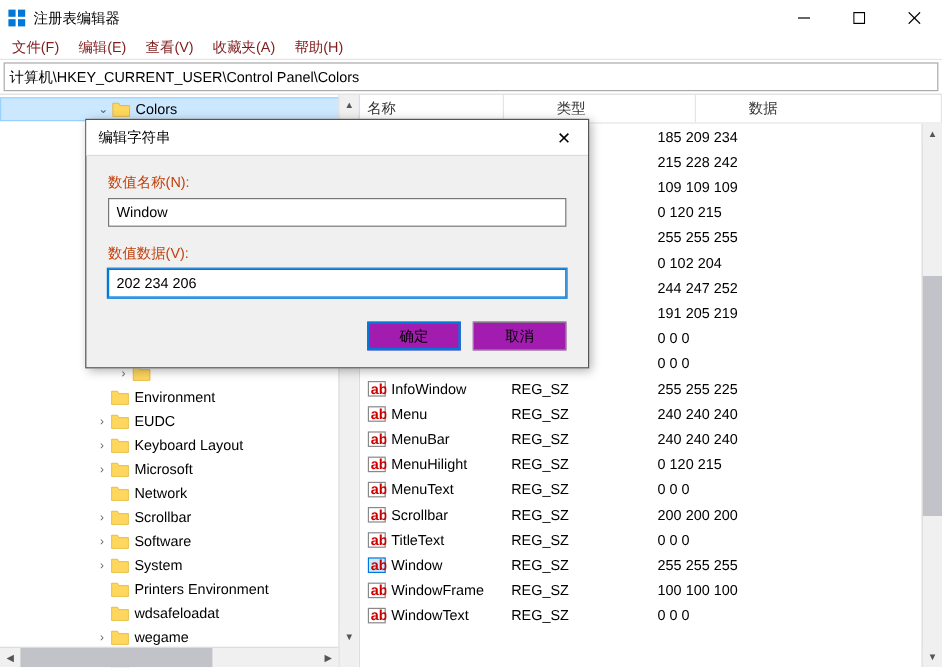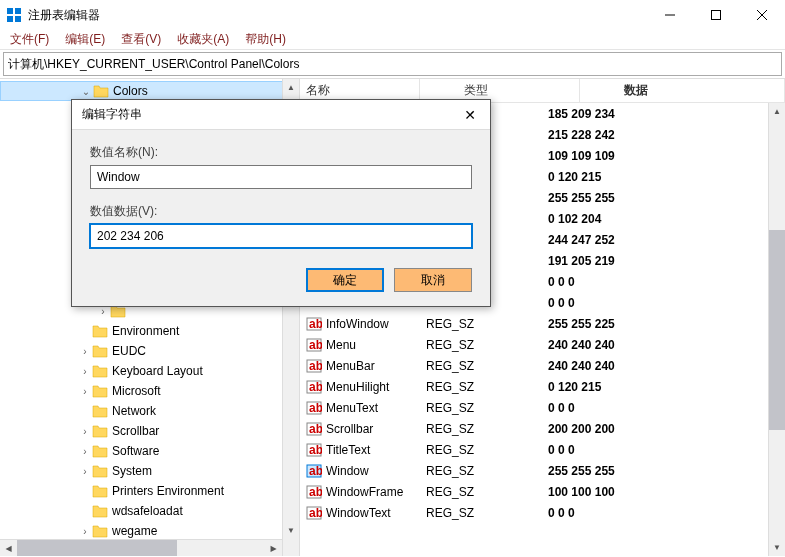--- a/index.html
+++ b/index.html
@@ -16,44 +16,44 @@
 .tree { width:300px; border-right:1px solid #ddd; overflow:hidden; position:relative; }
 .tree-inner { padding-top:2px; }
 .tree-row { height:20px; display:flex; align-items:center; white-space:nowrap; }
 .tree-row.sel { background:#cce8ff; border:1px solid #99d1ff; }
 .expander { width:14px; text-align:center; color:#666; font-size:10px; cursor:pointer;}
 .folder { width:16px; height:14px; margin-right:4px; }
 .tree-label { }
 .list { flex:1; display:flex; flex-direction:column; overflow:hidden; position:relative;}
 .list-header { height:24px; display:flex; border-bottom:1px solid #e5e5e5;gap:38px; }
 .list-header .col { padding-left:6px; display:flex; align-items:center; border-right:1px solid #e5e5e5; color:#333; }
-.col-name{width:120px;} .col-type{width:122px;} .col-data{flex:1;font-weight:bold;}
+.col-name{width:120px;} .col-type{width:122px;} .col-data{flex:1;}
 .list-body { flex:1; overflow:hidden;}
 .list-row { height:21px; display:flex; align-items:center; }
 .list-row .cell { padding-left:6px; display:flex; align-items:center; }
 .valicon { width:16px; height:16px; margin-right:4px; }
 .scrollbar-v { position:absolute; right:0; top:24px; bottom:0; width:17px; background:#f0f0f0; border-left:1px solid #ddd;}
 .sb-btn { height:17px; background:#f0f0f0; display:flex; align-items:center; justify-content:center; color:#555; font-size:8px;}
 .sb-thumb { background:#c2c3c9; margin:0; }
 .tree .scrollbar-v{top:0;}
 .tree .scrollbar-h { position:absolute; left:0; right:17px; bottom:0; height:17px; background:#f0f0f0; border-top:1px solid #ddd; display:flex;}
 .sb-btn-h{width:17px;display:flex;align-items:center;justify-content:center;color:#555;font-size:8px;}
 .sb-thumb-h{background:#c2c3c9;height:100%;}
 
 .dialog { position:absolute; left:71px; top:99px; width:420px; background:#f0f0f0; border:1px solid #555; box-shadow:2px 2px 8px rgba(0,0,0,.3); z-index:10;}
 .dlg-title { height:30px; background:#fff; display:flex; align-items:center; padding-left:10px; border-bottom:1px solid #ddd;}
 .dlg-title span{flex:1;}
 .dlg-close{width:40px;text-align:center;font-size:14px;}
 .dlg-body{padding:14px 18px;}
-.dlg-label{color:#404040;margin-bottom:4px;}
+.dlg-label{color:#c2410c;margin-bottom:4px;}
 .dlg-field{width:100%;height:24px;border:1px solid #777;padding:0 6px;background:#fff;margin-bottom:14px;}
 .dlg-field.ro{background:#fff;color:#000;}
 .dlg-field.active{border:1px solid #0078d7;outline:1px solid #0078d7;}
 .dlg-buttons{display:flex;justify-content:flex-end;gap:10px;padding-top:6px;}
-.dlg-btn{width:78px;height:24px;border:1px solid #888;background:#fdba74;display:flex;align-items:center;justify-content:center;}
+.dlg-btn{width:78px;height:24px;border:1px solid #888;background:#a21caf;display:flex;align-items:center;justify-content:center;}
 .dlg-btn.primary{border:2px solid #0078d7;}
 .indent{display:inline-block;}
 </style>
 </head>
 <body>
 
 <div class="titlebar">
   <svg class="icon" viewBox="0 0 16 16">
       <rect x="1" y="1" width="6" height="6" fill="#0078d7"></rect>
       <rect x="9" y="1" width="6" height="6" fill="#0078d7"></rect>

